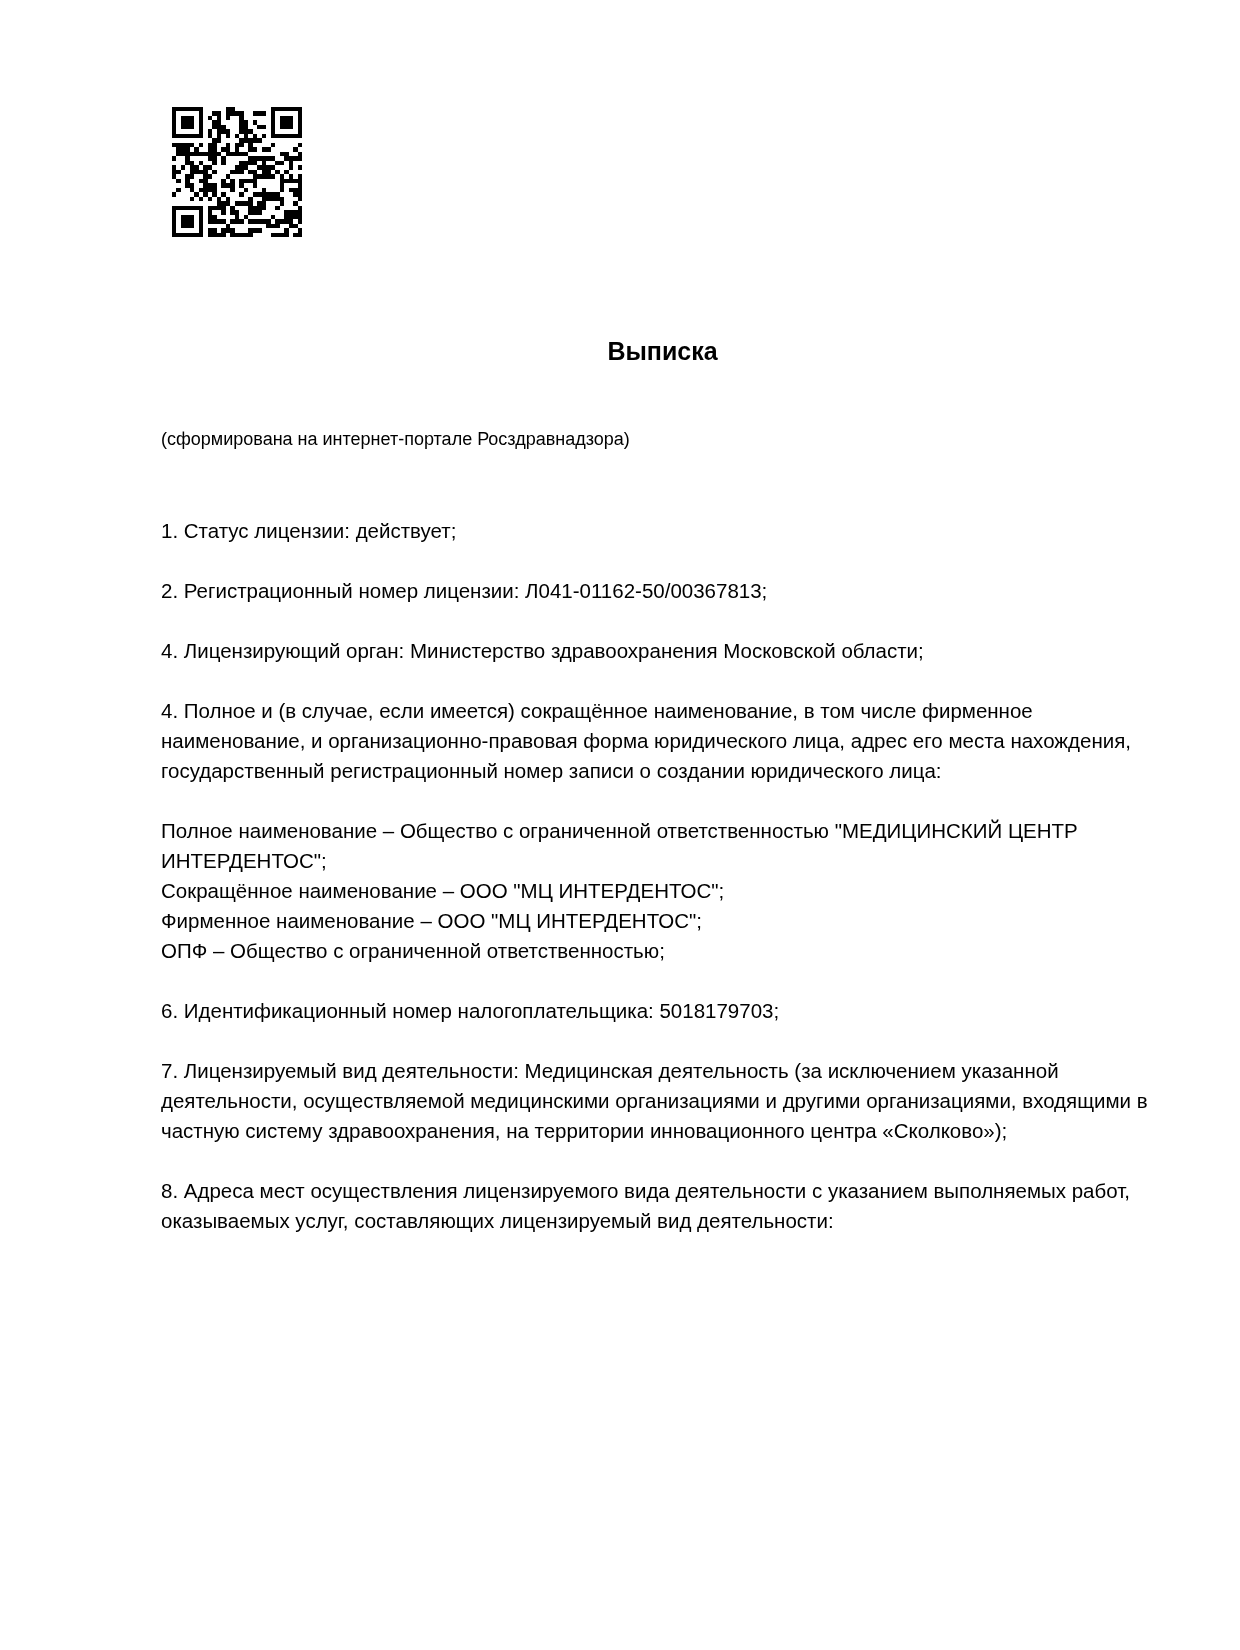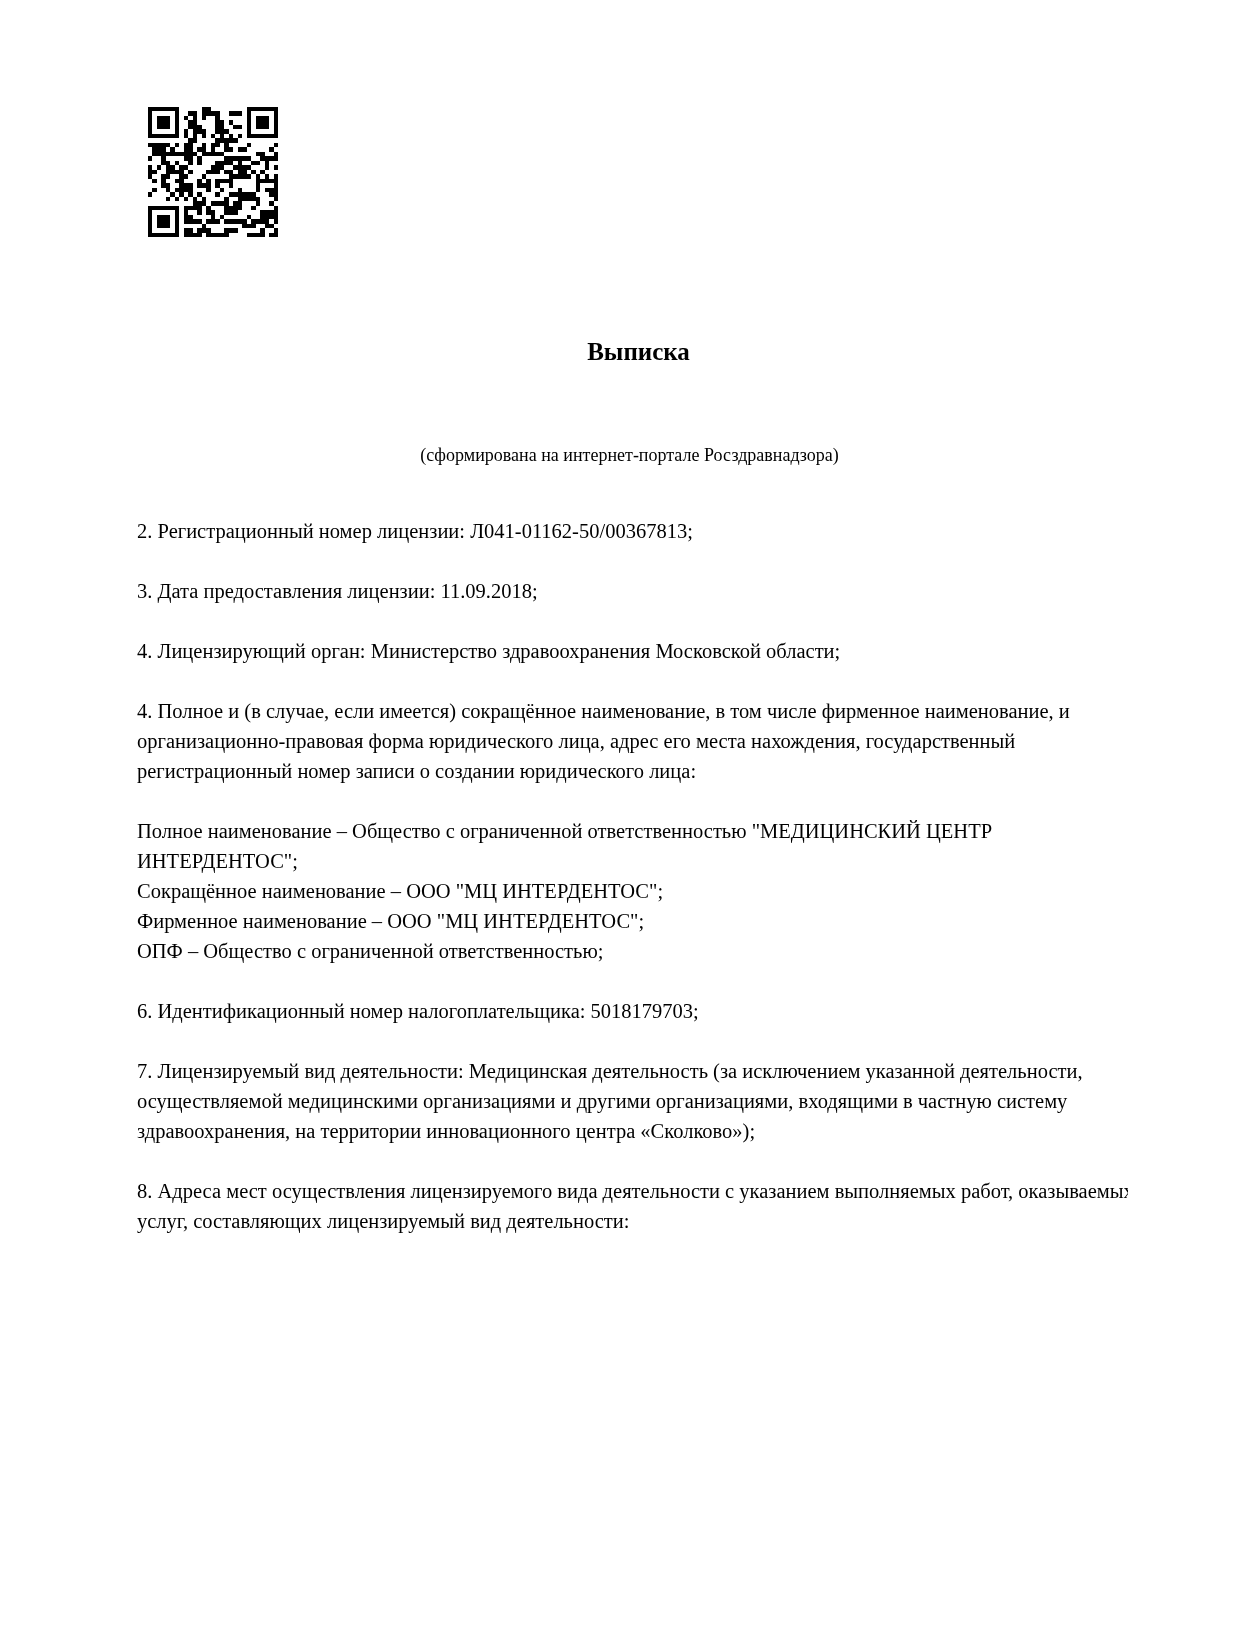--- a/index.html
+++ b/index.html
@@ -6,22 +6,23 @@
     margin: 0;
     padding: 0;
     background: #ffffff;
   }
   .page {
     position: relative;
     width: 1128px;
     height: 1650px;
     background: #ffffff;
     color: #000000;
-    font-family: Liberation Serif, serif;
+    font-family: Liberation Sans, sans-serif;
     overflow: hidden;
+    margin-left: 24px;
   }
   .qr {
     position: absolute;
     left: 148px;
     top: 107px;
     width: 130px;
     height: 130px;
   }
   .qr svg { display: block; }
   .title-block {
@@ -30,26 +31,26 @@
     left: 137px;
     width: 1003px;
     text-align: center;
     font-weight: bold;
     font-size: 25px;
     line-height: 35px;
     white-space: nowrap;
   }
   .note {
     position: absolute;
-    top: 444px;
+    top: 428px;
     left: 137px;
     width: 1003px;
     box-sizing: border-box;
     padding-right: 18px;
-    text-align: center;
+    text-align: left;
     font-size: 18px;
     line-height: 22px;
   }
   .doc-body {
     position: absolute;
     top: 516px;
     left: 137px;
     width: 1003px;
     font-size: 20.5px;
     line-height: 30px;
@@ -498,22 +499,22 @@
       </svg>
     </div>
 
   <div class="title-block">
     <div>Выписка</div>
   </div>
 
   <div class="note">(сформирована на интернет-портале Росздравнадзора)</div>
 
   <div class="doc-body">
+    <p>1. Статус лицензии: действует;</p>
     <p>2. Регистрационный номер лицензии: Л041-01162-50/00367813;</p>
-    <p>3. Дата предоставления лицензии: 11.09.2018;</p>
     <p>4. Лицензирующий орган: Министерство здравоохранения Московской области;</p>
     <p>4. Полное и (в случае, если имеется) сокращённое наименование, в том числе фирменное наименование, и организационно-правовая форма юридического лица, адрес его места нахождения, государственный регистрационный номер записи о создании юридического лица:</p>
 
     <div class="org-block">
       <div>Полное наименование – Общество с ограниченной ответственностью "МЕДИЦИНСКИЙ ЦЕНТР ИНТЕРДЕНТОС";</div>
       <div>Сокращённое наименование – ООО "МЦ ИНТЕРДЕНТОС";</div>
       <div>Фирменное наименование – ООО "МЦ ИНТЕРДЕНТОС";</div>
       <div>ОПФ – Общество с ограниченной ответственностью;</div>
     </div>
 

